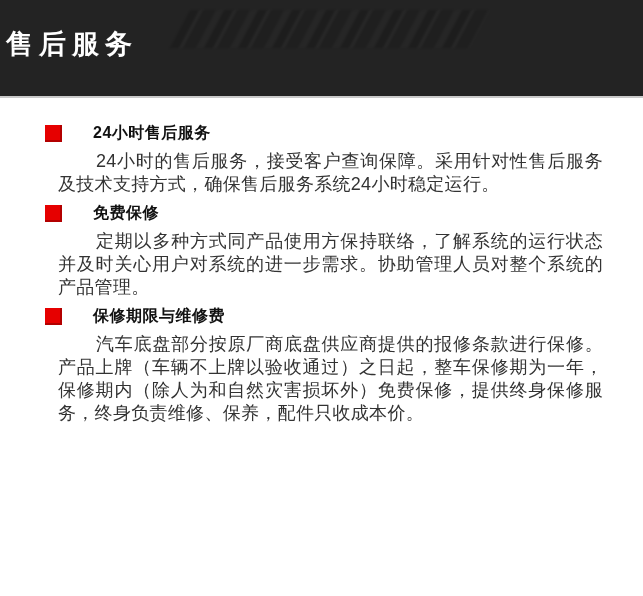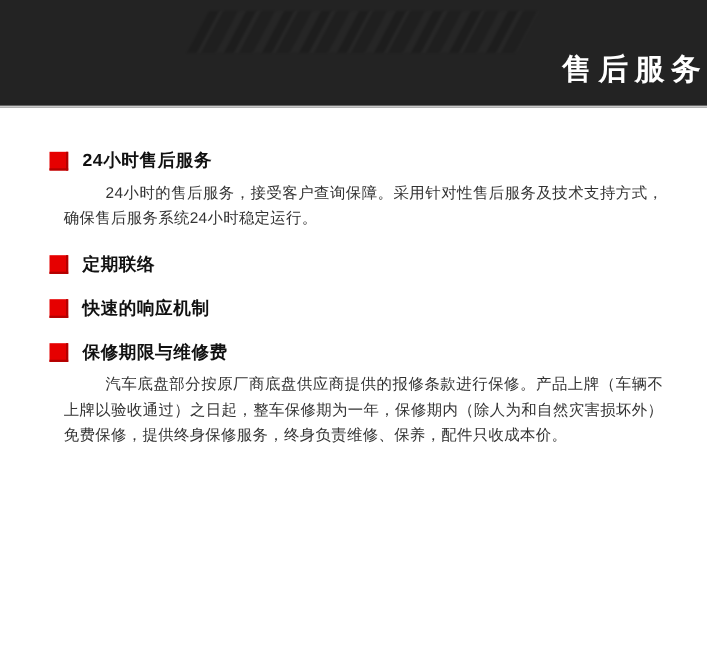--- a/index.html
+++ b/index.html
@@ -38,59 +38,61 @@
       rgba(0,0,0,0.30) 13px 26px,
       rgba(60,60,60,0.35) 26px 34px
     );
     opacity: 0.35;
     filter: blur(1px);
   }
   .banner-title {
     position: absolute;
     left: 0;
     right: 0;
-    top: 49px;
-    text-align: right;
+    top: 30px;
+    text-align: left;
     color: #ffffff;
     font-size: 27px;
     font-weight: bold;
     letter-spacing: 6px;
     line-height: 28px;
     text-indent: 6px; 
   }
 
   
   .content {
     padding: 18px 40px 0 45px;
   }
   .section-header {
     display: flex;
-    margin: 22px 0 8px 0;
+    align-items: center;
+    margin: 8px 0 8px 0;
     height: 18px;
+    gap: 18px;
   }
   .bullet {
     width: 17px;
     height: 17px;
     background: #e60000;
     border-right: 2px solid #b30000;
     border-bottom: 2px solid #b30000;
     box-sizing: border-box;
     flex: 0 0 auto;
     margin-right: 13px;
   }
   .section-heading {
     font-size: 16px;
     font-weight: bold;
     color: #111111;
     line-height: 18px;
     letter-spacing: 0.5px;
   }
   .section-body p {
     margin: 0 0 3px 13px;
-    font-size: 14px;
+    font-size: 18px;
     color: #333333;
     line-height: 23px;
     text-align: justify;
     text-indent: 38px;
     letter-spacing: 0.3px;
   }
 </style>
 </head>
 <body>
 
@@ -107,29 +109,28 @@
       <span class="section-heading">24小时售后服务</span>
     </div>
     <div class="section-body">
       <p>24小时的售后服务，接受客户查询保障。采用针对性售后服务及技术支持方式，确保售后服务系统24小时稳定运行。</p>
     </div>
   </div>
 
   <div class="section">
     <div class="section-header">
       <span class="bullet"></span>
-      <span class="section-heading">定期联络</span>
+      <span class="section-heading">免费保修</span>
+    </div>
+    <div class="section-body">
+      <p>定期以多种方式同产品使用方保持联络，了解系统的运行状态并及时关心用户对系统的进一步需求。协助管理人员对整个系统的产品管理。</p>
     </div>
   </div>
 
   <div class="section">
-    <div class="section-header">
-      <span class="bullet"></span>
-      <span class="section-heading">快速的响应机制</span>
-    </div>
     <div class="section-body">
     </div>
   </div>
 
   <div class="section">
     <div class="section-header">
       <span class="bullet"></span>
       <span class="section-heading">保修期限与维修费</span>
     </div>
     <div class="section-body">

